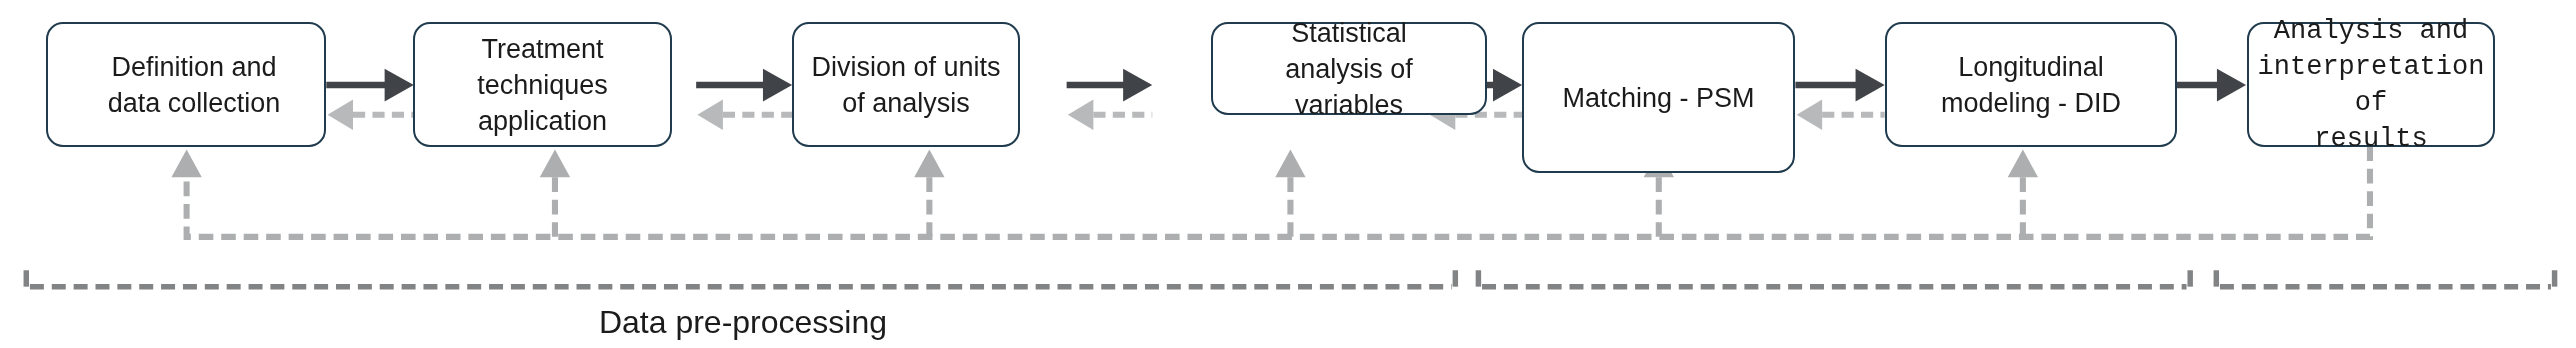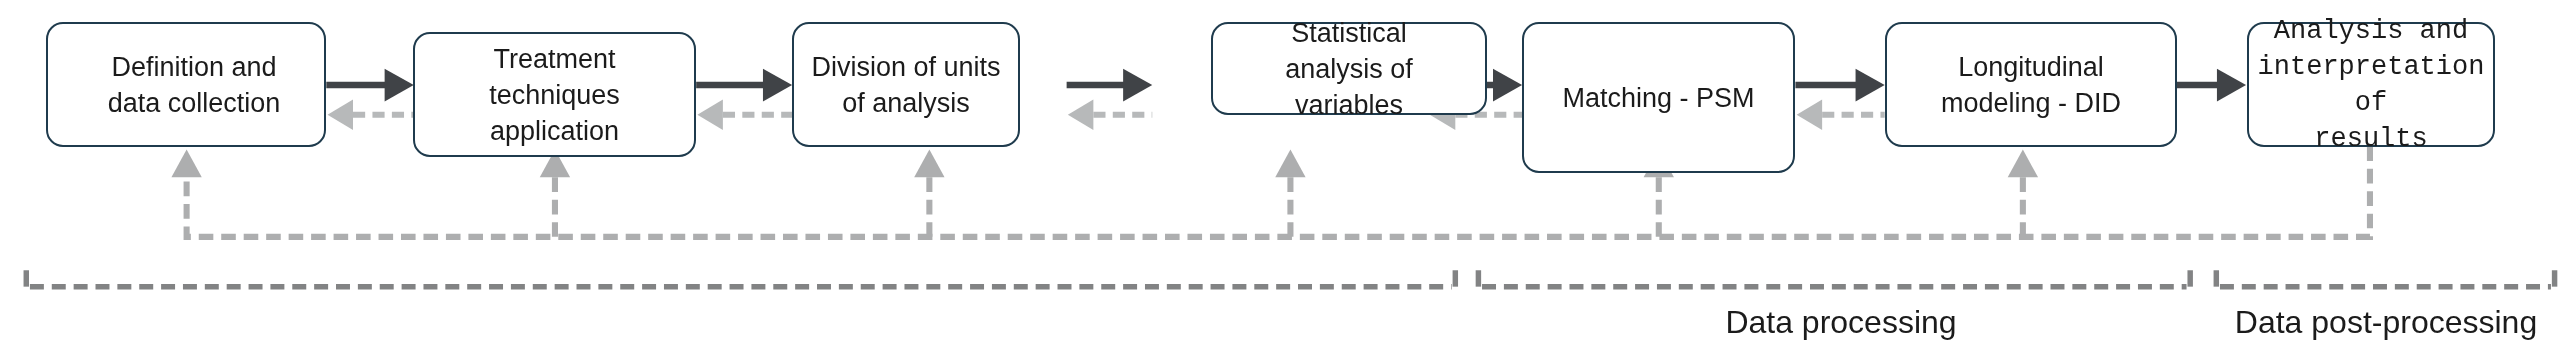--- a/index.html
+++ b/index.html
@@ -98,21 +98,21 @@
       <line x1="3605" y1="445" x2="3605" y2="472" stroke="#828384" stroke-width="9"></line>
       <line x1="3648" y1="445" x2="3648" y2="472" stroke="#828384" stroke-width="9"></line>
       <line x1="3654" y1="472" x2="4199" y2="472" stroke="#828384" stroke-width="9" stroke-dasharray="23 13"></line>
       <line x1="4205" y1="445" x2="4205" y2="472" stroke="#828384" stroke-width="9"></line>
     </svg>
   <div id="boxes-layer">
       <div class="stage-box" style="left: 46px; top: 22px; width: 280px; height: 125px; padding-left: 16px;">
     <span class="stage-label">Definition and
 data collection</span>
   </div>
-      <div class="stage-box" style="left: 413px; top: 22px; width: 283px; height: 125px; margin-top: 10px;">
+      <div class="stage-box" style="left: 413px; top: 22px; width: 259px; height: 125px;">
     <span class="stage-label">Treatment
 techniques
 application</span>
   </div>
       <div class="stage-box" style="left: 792px; top: 22px; width: 228px; height: 125px;">
     <span class="stage-label">Division of units
 of analysis</span>
   </div>
       <div class="stage-box" style="left: 1211px; top: 22px; width: 276px; height: 93px;">
     <span class="stage-label">Statistical
@@ -125,16 +125,15 @@
       <div class="stage-box" style="left: 1885px; top: 22px; width: 292px; height: 125px; text-align: center;">
     <span class="stage-label">Longitudinal
 modeling - DID</span>
   </div>
       <div class="stage-box" style="left: 2247px; top: 22px; width: 248px; height: 125px; font-family: Liberation Mono, monospace;">
     <span class="stage-label">Analysis and
 interpretation of
 results</span>
   </div>
     </div>
-  <div class="phase-label" id="phase-1" style="left: 1841px;">Data processing</div>
-  <div class="phase-label" id="phase-2" style="left: 2386px;">Data post-processing</div>
+  <div class="phase-label" id="phase-0" style="left: 743px;">Data pre-processing</div>
 </div>
 
 
 </body></html>

